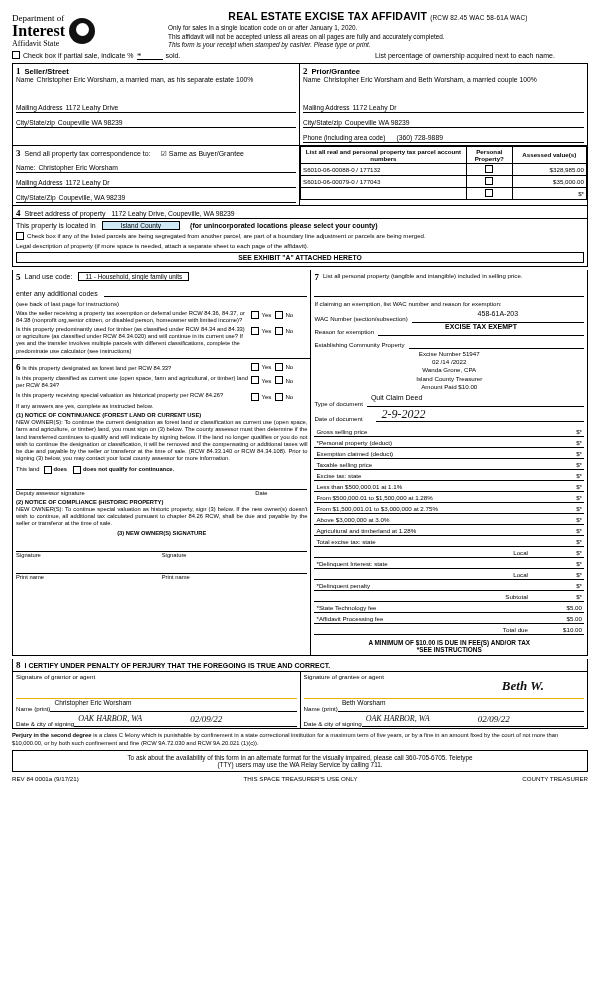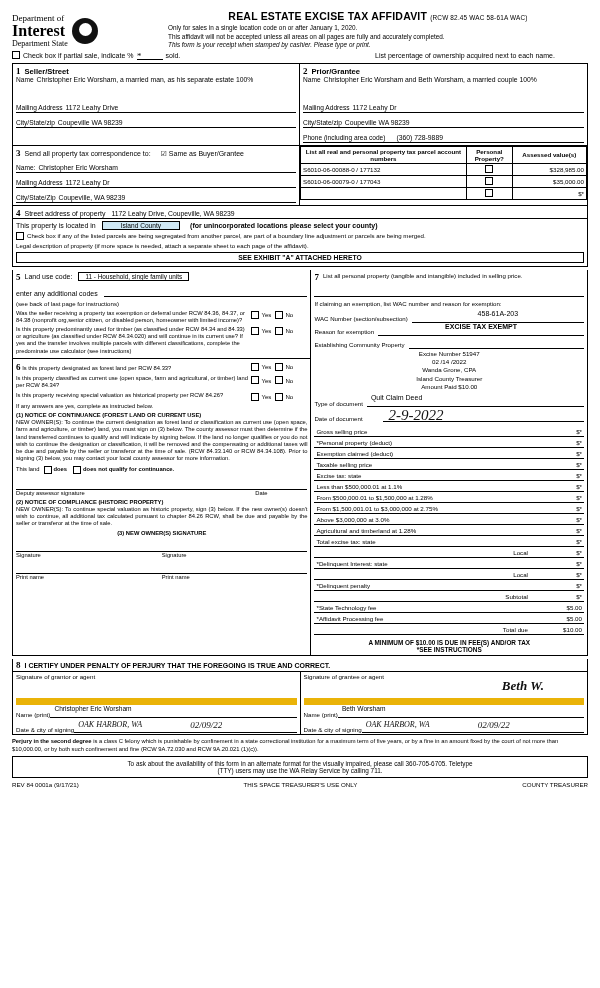--- a/index.html
+++ b/index.html
@@ -38,39 +38,39 @@
   .rightcol{width:48%;box-sizing:border-box;padding:2px 3px;}
   .small{font-size:6.1px;line-height:1.28;}
   .xsmall{font-size:5.8px;line-height:1.25;}
   .qrow{display:flex;align-items:flex-start;margin-top:2px;}
   .qtext{flex:1;padding-right:3px;}
   .yn{width:56px;display:flex;gap:4px;flex:none;font-size:6.1px;padding-top:1px;}
   .yn span{display:flex;align-items:center;}
   .mini{width:6px;height:6px;border:1px solid #000;margin-right:2px;display:inline-block;}
   .money{display:flex;justify-content:space-between;font-size:6.2px;border-bottom:1px solid #000;padding:0 2px;height:10px;align-items:center;}
   .money .m{width:48px;text-align:right;}
-  .sigline{border-bottom:7px solid #eab308;height:18px;}
+  .sigline{border-bottom:1px solid #eab308;height:18px;}
   .banner{border:1px solid #000;text-align:center;font-weight:bold;font-size:6.8px;padding:1px;}
   .foot{display:flex;justify-content:space-between;font-size:6.2px;padding-top:3px;}
   .bold{font-weight:bold;}
   .ital{font-style:italic;}
   .grow{flex:1;border-bottom:1px solid #000;height:12px;}
   .cnty{background:#cfe8f5;border:1px solid #000;padding:0 18px;font-size:6.6px;}
 </style>
 </head>
 <body>
 
 <div class="page">
 
   <div class="hdr">
     <div class="logo">
       <div class="logo-txt">
         <div class="logo-dept">Department of</div>
         <div class="logo-rev">Interest</div>
-        <div class="logo-state">Department State</div>
+        <div class="logo-state">Affidavit State</div>
       </div>
       <div class="swirl"></div>
     </div>
     <div class="titleblock">
       <div class="maintitle">
         <span>REAL ESTATE EXCISE TAX AFFIDAVIT</span>
         <span style="font-size:6.4px;font-weight:normal">(RCW 82.45 WAC 58-61A WAC)</span>
       </div>
       <div class="subtitle">
         <div>Only for sales in a single location code on or after January 1, 2020.</div>
@@ -349,21 +349,21 @@
         <div>Island County Treasurer</div>
         <div>Amount Paid $10.00</div>
       </div>
 
       <div style="display:flex;align-items:flex-end;margin-top:3px;">
         <span class="small">Type of document</span>
         <span class="grow" style="margin-left:4px;font-size:7px;padding-left:4px;">Quit Claim Deed</span>
       </div>
       <div style="display:flex;align-items:flex-end;">
         <span class="small">Date of document</span>
-        <span class="grow hand" style="margin-left:20px;font-size:15px;padding-left:6px;height:14px;">2-9-2022</span>
+        <span class="grow hand" style="margin-left:13px;font-size:12px;padding-left:6px;height:14px;">2-9-2022</span>
       </div>
 
       <div style="margin-top:4px;">
         <div class="money">
             <span>Gross selling price</span>
             <span class="m">$*</span>
           </div>
         <div class="money">
             <span>*Personal property (deduct)</span>
             <span class="m">$*</span>

